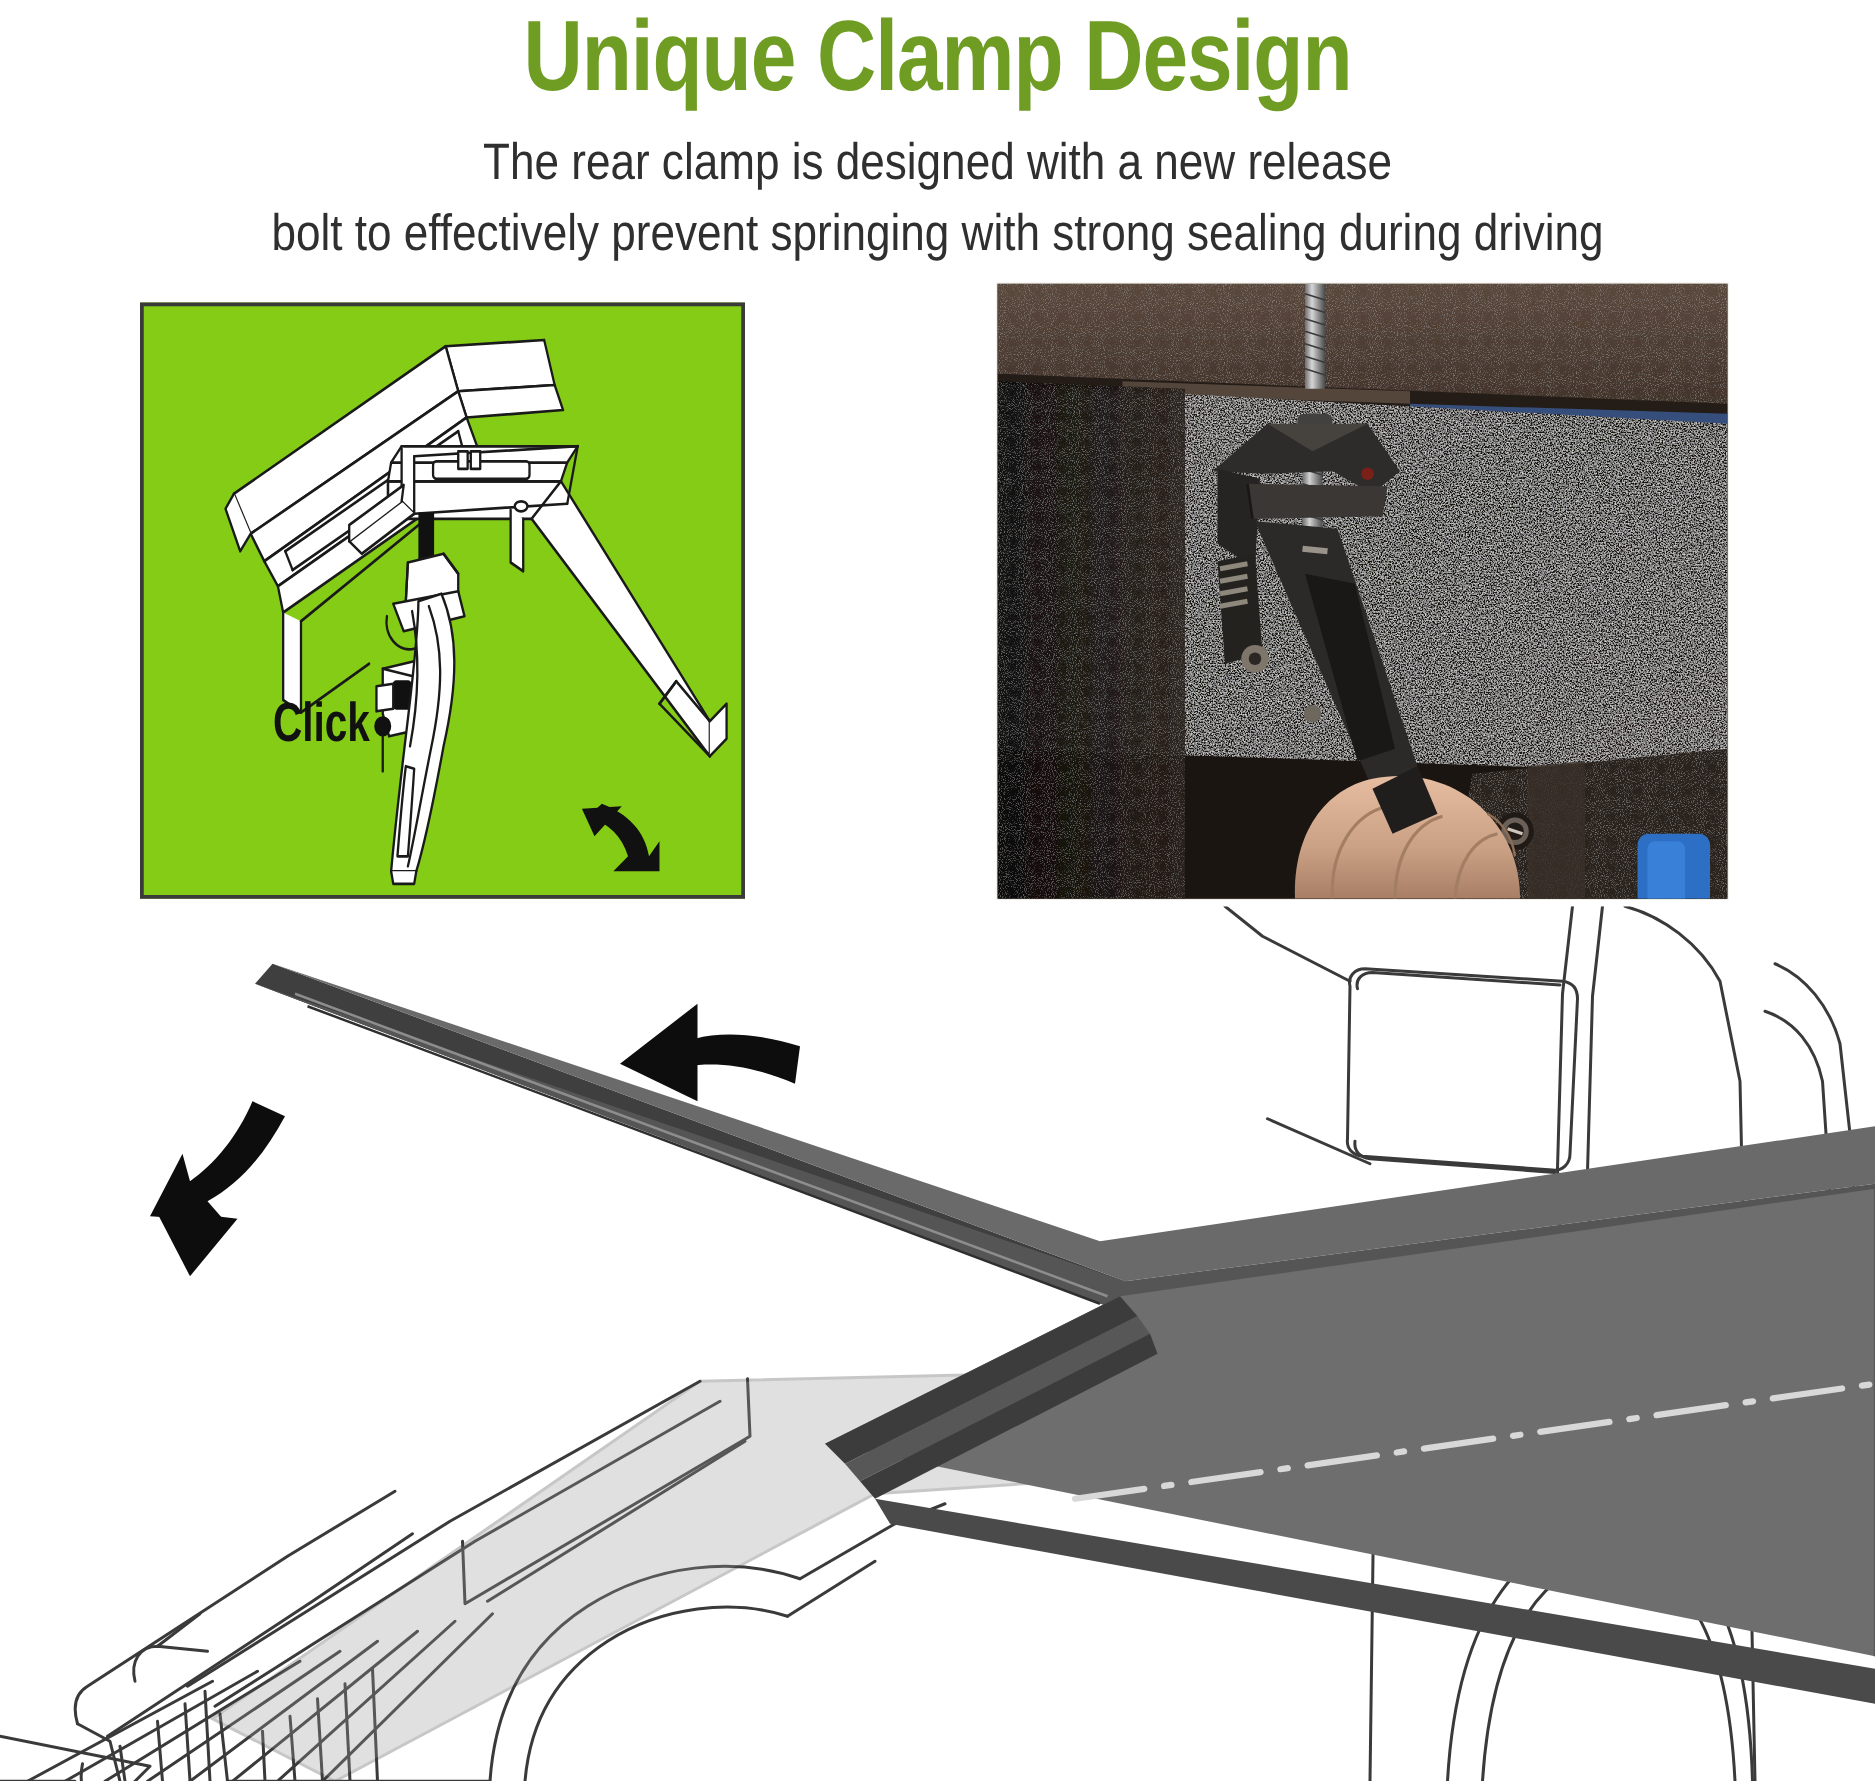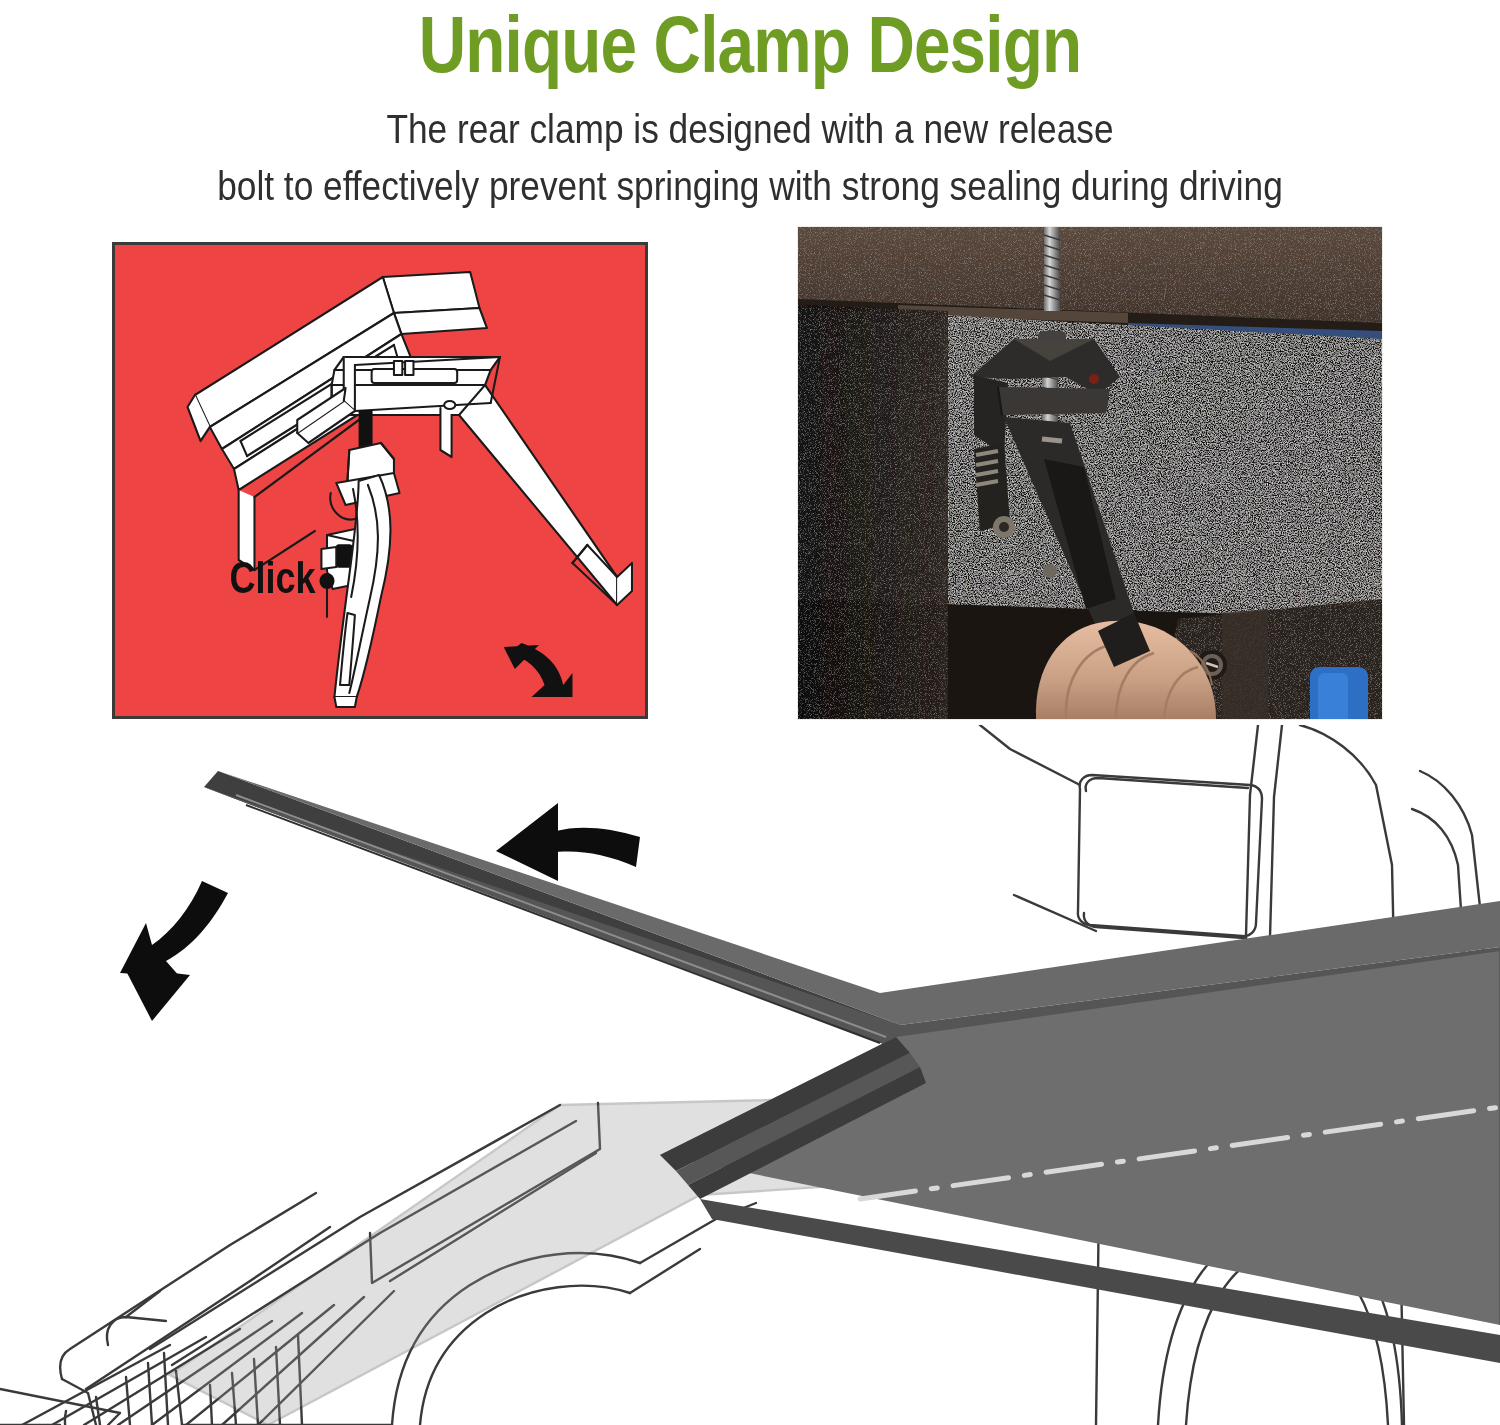--- a/index.html
+++ b/index.html
@@ -55,24 +55,24 @@
     white-space: nowrap;
   }
   .subtitle-1 { top: 106px; }
   .subtitle-2 { top: 163px; }
 
   
   .panel-diagram {
     position: absolute;
     left: 112px;
     top: 242px;
-    width: 536px;
+    width: 484px;
     height: 477px;
     border: 3px solid #3a3a3a;
-    background: #ef4444;
+    background: #84cc16;
     box-sizing: border-box;
     overflow: hidden;
   }
   .panel-photo {
     position: absolute;
     left: 798px;
     top: 227px;
     width: 584px;
     height: 492px;
     background: #2a221c;

